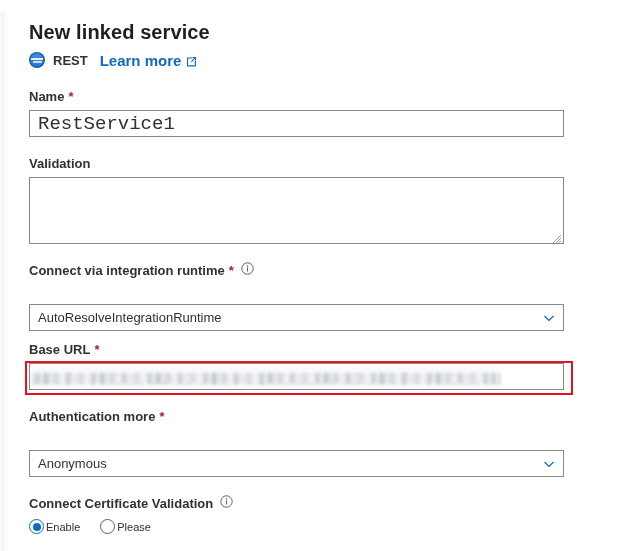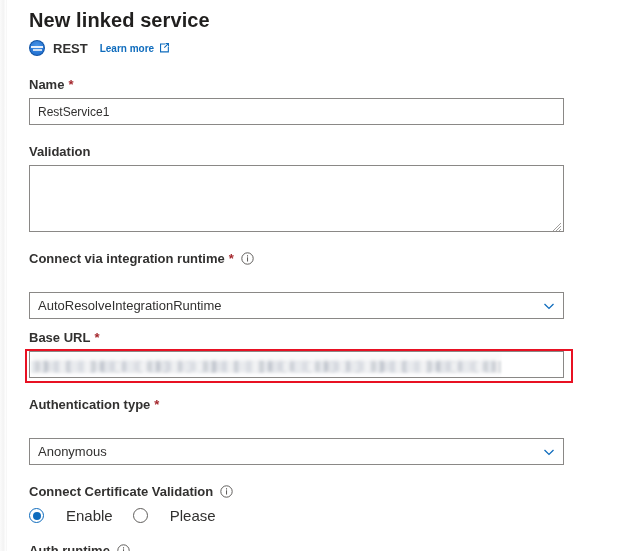--- a/index.html
+++ b/index.html
@@ -26,21 +26,21 @@
   }
   .panel-edge-line {
     position: absolute;
     left: 6px; top: 0;
     width: 1px; height: 551px;
     background: #f7f7f7;
   }
 
   .panel {
     position: absolute;
-    left: 0; top: 0;
+    left: 0; top: 12px;
     width: 621px; height: 509px;
   }
 
   .content {
     position: absolute;
     left: 29px;
     top: 0;
     width: 560px;
   }
 
@@ -85,38 +85,38 @@
     width: 9px; height: 2px;
     background: #cfe0f5;
   }
   .rest-label {
     margin-left: 8px;
     font-size: 13px;
     color: #323130;
   }
   .learn-more {
     margin-left: 12px;
-    font-size: 10px;
+    font-size: 15px;
     color: #0f6cbd;
     text-decoration: none;
     cursor: pointer;
   }
   .ext-icon {
     display: inline-block;
     vertical-align: -1px;
     margin-left: 5px;
     width: 11px; height: 11px;
   }
 
   
   .field { margin-top: 18px; }
 
   .flabel {
     display: flex;
-    align-items: center;
+    align-items: flex-start;
     font-size: 13px;
     font-weight: 600;
     color: #323130;
     margin-bottom: 5px;
     line-height: 17px;
   }
   .req {
     color: #a4262c;
     margin-left: 4px;
     font-weight: 600;
@@ -128,22 +128,22 @@
     display: inline-block;
   }
 
   .textbox {
     box-sizing: border-box;
     width: 535px;
     height: 27px;
     border: 1px solid #8a8886;
     background: #ffffff;
     padding: 0 8px;
-    font-family: Liberation Sans, sans-serif;
-    font-size: 12px;
+    font-family: Liberation Mono, monospace;
+    font-size: 19px;
     color: #323130;
     line-height: 25px;
     outline: none;
     border-radius: 0;
   }
   .textbox::placeholder { color: #a19f9d; }
 
   .textarea-wrap { position: relative; width: 535px; }
   textarea.textarea {
     box-sizing: border-box;
@@ -305,22 +305,22 @@
   }
   .radio-opt.checked .radio-mark:after {
     content: "";
     position: absolute;
     left: 2.5px; top: 2.5px;
     width: 8px; height: 8px;
     border-radius: 50%;
     background: #0f6cbd;
   }
   .radio-text {
-    margin-left: 22px;
-    font-size: 15px;
+    margin-left: 2px;
+    font-size: 11px;
     color: #323130;
   }
 </style>
 </head>
 <body>
 
 <div class="panel">
 
   <div class="panel-edge"></div>
   <div class="panel-edge-line"></div>
@@ -389,21 +389,21 @@
           <div class="blurred-value">
             <div class="blur-row"></div>
           </div>
         </div>
       </div>
     </div>
 
 
     <div class="field">
       <div class="flabel">
-        <span>Authentication type</span>
+        <span>Authentication more</span>
         <span class="req">*</span>
       </div>
       <div class="dropdown">
         <span class="dd-value">Anonymous</span>
         <span class="chev"><svg width="12" height="12" viewBox="0 0 12 12">
               <path d="M1.5 4 L6 8.4 L10.5 4" fill="none" stroke="#0f6cbd" stroke-width="1.3"></path>
             </svg></span>
       </div>
     </div>
 

